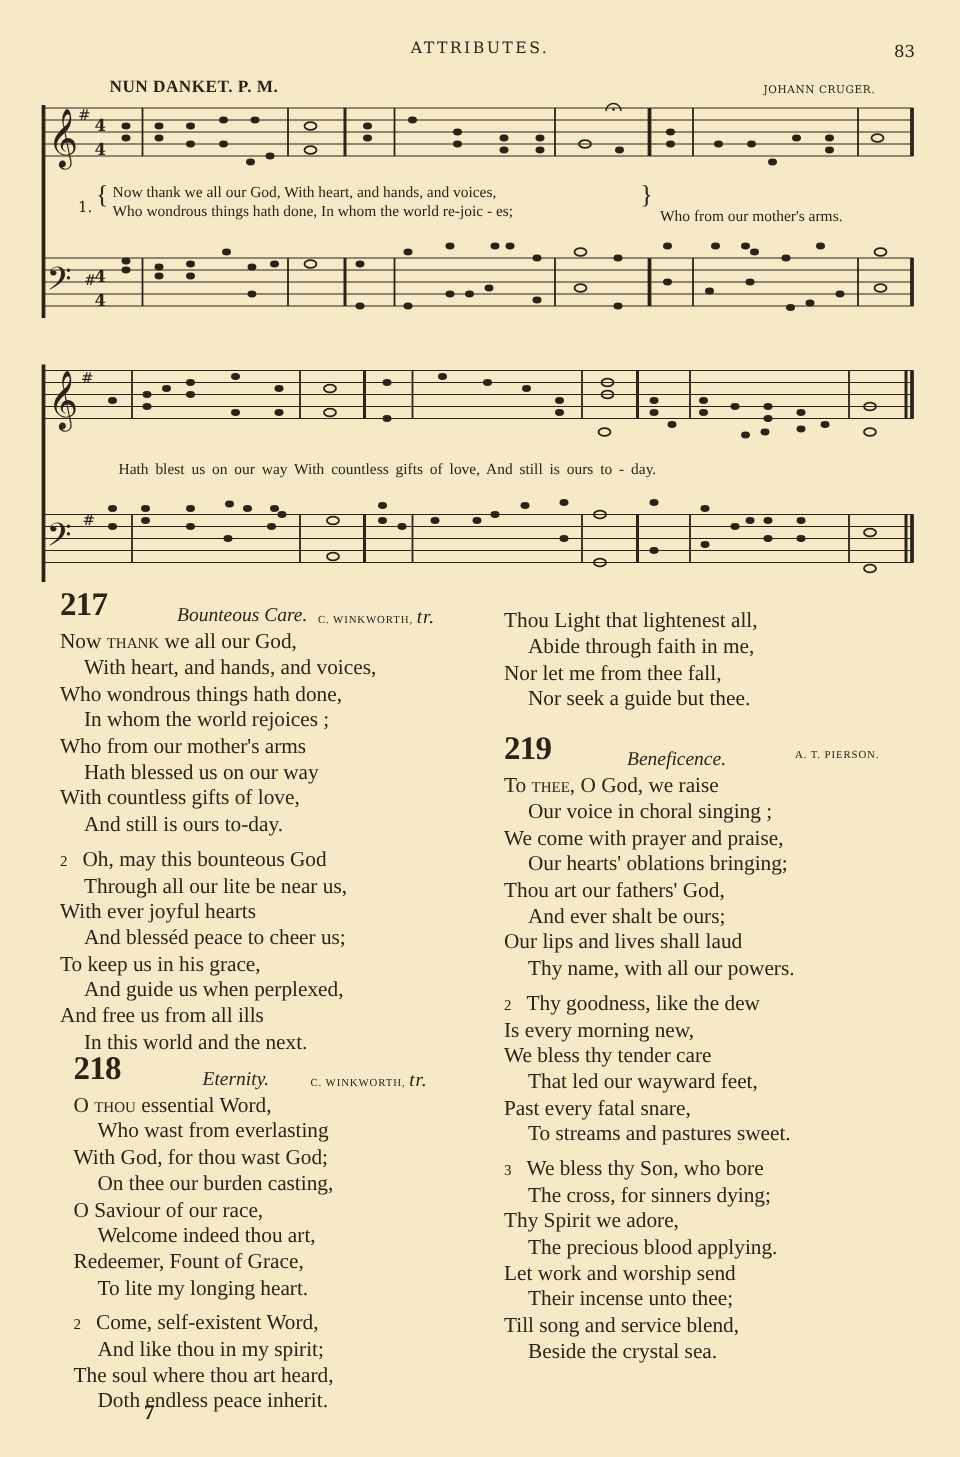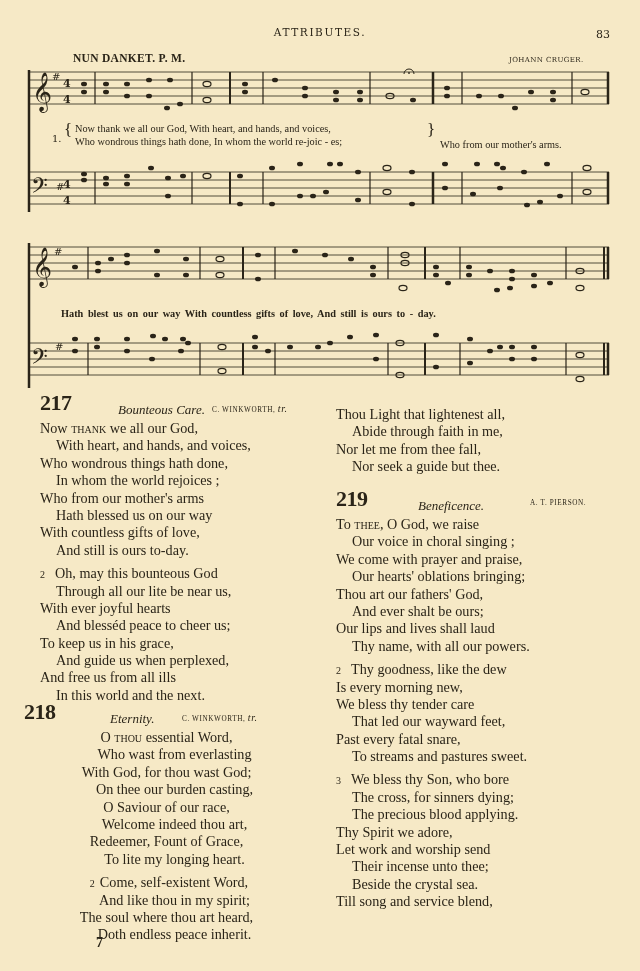--- a/index.html
+++ b/index.html
@@ -19,21 +19,21 @@
   .tune-name { top:52px; left:73px; font-size:11.5px; font-weight:bold; letter-spacing:0.3px; font-family:"Liberation Serif", serif; }
   .composer { top:56px; left:509px; font-size:7px; letter-spacing:0.4px; }
   svg.staves { position:absolute; left:0; top:0; }
   .lyric-num { font-size:10px; }
   .lyric { font-family:"Liberation Serif", serif; font-size:10.3px; white-space:nowrap; }
   .hymn-col { position:absolute; font-family:"Liberation Serif", serif; }
   .hymn-head { position:relative; height:26px; }
   .hymn-number { font-size:22px; font-weight:bold; position:absolute; left:0; top:-4px; letter-spacing:-0.5px; }
   .hymn-subject { font-size:13px; font-style:italic; position:absolute; top:8px; }
   .hymn-author { font-size:7.2px; letter-spacing:0.6px; position:absolute; top:9px; }
-  .hymn-author i { font-size:10px;margin-top:36px; }
+  .hymn-author i { font-size:13px;margin-top:36px; }
   .line { font-size:14.2px; line-height:17.4px; height:17.4px; white-space:nowrap; }
   .line.indent { padding-left:16px; }
   .verse-num { font-size:10px; display:inline-block; width:15px; }
   .gap { height:6px; }
   .sc { font-variant:small-caps; }
   .footer-sig { top:935px; left:96px; font-size:14px; font-weight:bold; font-family:"Liberation Serif", serif; }
 </style>
 </head>
 <body>
 
@@ -307,21 +307,21 @@
 
   <text x="50" y="140" class="lyric-num" fill="#2a2418" font-size="10" font-family="Liberation Serif, serif"></text>
   <text x="64" y="135" font-size="17" fill="#2a2418" font-family="Liberation Serif, serif">{</text>
   <text x="427" y="135" font-size="17" fill="#2a2418" font-family="Liberation Serif, serif">}</text>
 </svg>
 
 <div class="abs lyric-num" style="top:133px;left:52px;">1.</div>
 <div class="abs lyric" style="top:123px;left:75px;">Now thank we all our God,   With heart, and hands, and voices,</div>
 <div class="abs lyric" style="top:136px;left:75px;">Who wondrous things hath done, In whom the world re-joic - es;</div>
 <div class="abs lyric" style="top:139px;left:440px;">Who from our mother's arms.</div>
-<div class="abs lyric" style="top:308px;left:61px;word-spacing:2px;font-weight:bold;">Hath blest us   on  our   way  With   countless gifts  of  love,  And  still is   ours to -  day.</div>
+<div class="abs lyric" style="top:308px;left:79px;word-spacing:2px;">Hath blest us   on  our   way  With   countless gifts  of  love,  And  still is   ours to -  day.</div>
 
 <div class="hymn-col" style="left:40px;top:394px;width:280px;">
   <div class="hymn-head">
     <span class="hymn-number">217</span>
     <span class="hymn-subject" style="left:78px;">Bounteous Care.</span>
     <span class="hymn-author" style="left:172px;"><span>C. WINKWORTH,</span> <i>tr.</i></span>
   </div>
   <div class="line"><span>Now</span> <span class="sc">thank</span> <span>we all our God,</span></div>
   <div class="line indent">With heart, and hands, and voices,</div>
   <div class="line">Who wondrous things hath done,</div>
@@ -334,21 +334,21 @@
   <div class="line"><span class="verse-num">2</span><span>Oh, may this bounteous God</span></div>
   <div class="line indent">Through all our lite be near us,</div>
   <div class="line">With ever joyful hearts</div>
   <div class="line indent">And blesséd peace to cheer us;</div>
   <div class="line">To  keep  us in his grace,</div>
   <div class="line indent">And guide us when perplexed,</div>
   <div class="line">And free us from all ills</div>
   <div class="line indent">In this world and the next.</div>
 </div>
 
-<div class="hymn-col" style="left:24px;top:703px;width:285px;text-align:center;">
+<div class="hymn-col" style="left:49px;top:703px;width:285px;">
   <div class="hymn-head">
     <span class="hymn-number">218</span>
     <span class="hymn-subject" style="left:86px;">Eternity.</span>
     <span class="hymn-author" style="left:158px;"><span>C. WINKWORTH,</span> <i>tr.</i></span>
   </div>
   <div class="line"><span>O</span> <span class="sc">thou</span> <span>essential Word,</span></div>
   <div class="line indent">Who wast from everlasting</div>
   <div class="line">With God, for thou wast God;</div>
   <div class="line indent">On thee our burden casting,</div>
   <div class="line">O Saviour of our race,</div>
@@ -388,19 +388,19 @@
   <div class="gap"></div>
   <div class="line"><span class="verse-num">2</span><span>Thy goodness, like the dew</span></div>
   <div class="line">Is every morning new,</div>
   <div class="line">We bless thy tender care</div>
   <div class="line indent">That led our wayward feet,</div>
   <div class="line">Past every fatal snare,</div>
   <div class="line indent">To streams and pastures sweet.</div>
   <div class="gap"></div>
   <div class="line"><span class="verse-num">3</span><span>We bless thy Son, who bore</span></div>
   <div class="line indent">The cross, for sinners dying;</div>
+  <div class="line">Thy Spirit we adore,</div>
   <div class="line indent">The precious blood applying.</div>
-  <div class="line">Thy Spirit we adore,</div>
   <div class="line">Let work and worship send</div>
   <div class="line indent">Their incense unto thee;</div>
+  <div class="line">Till song and service blend,</div>
   <div class="line indent">Beside the crystal sea.</div>
-  <div class="line">Till song and service blend,</div>
 </div>
 
 </body></html>

